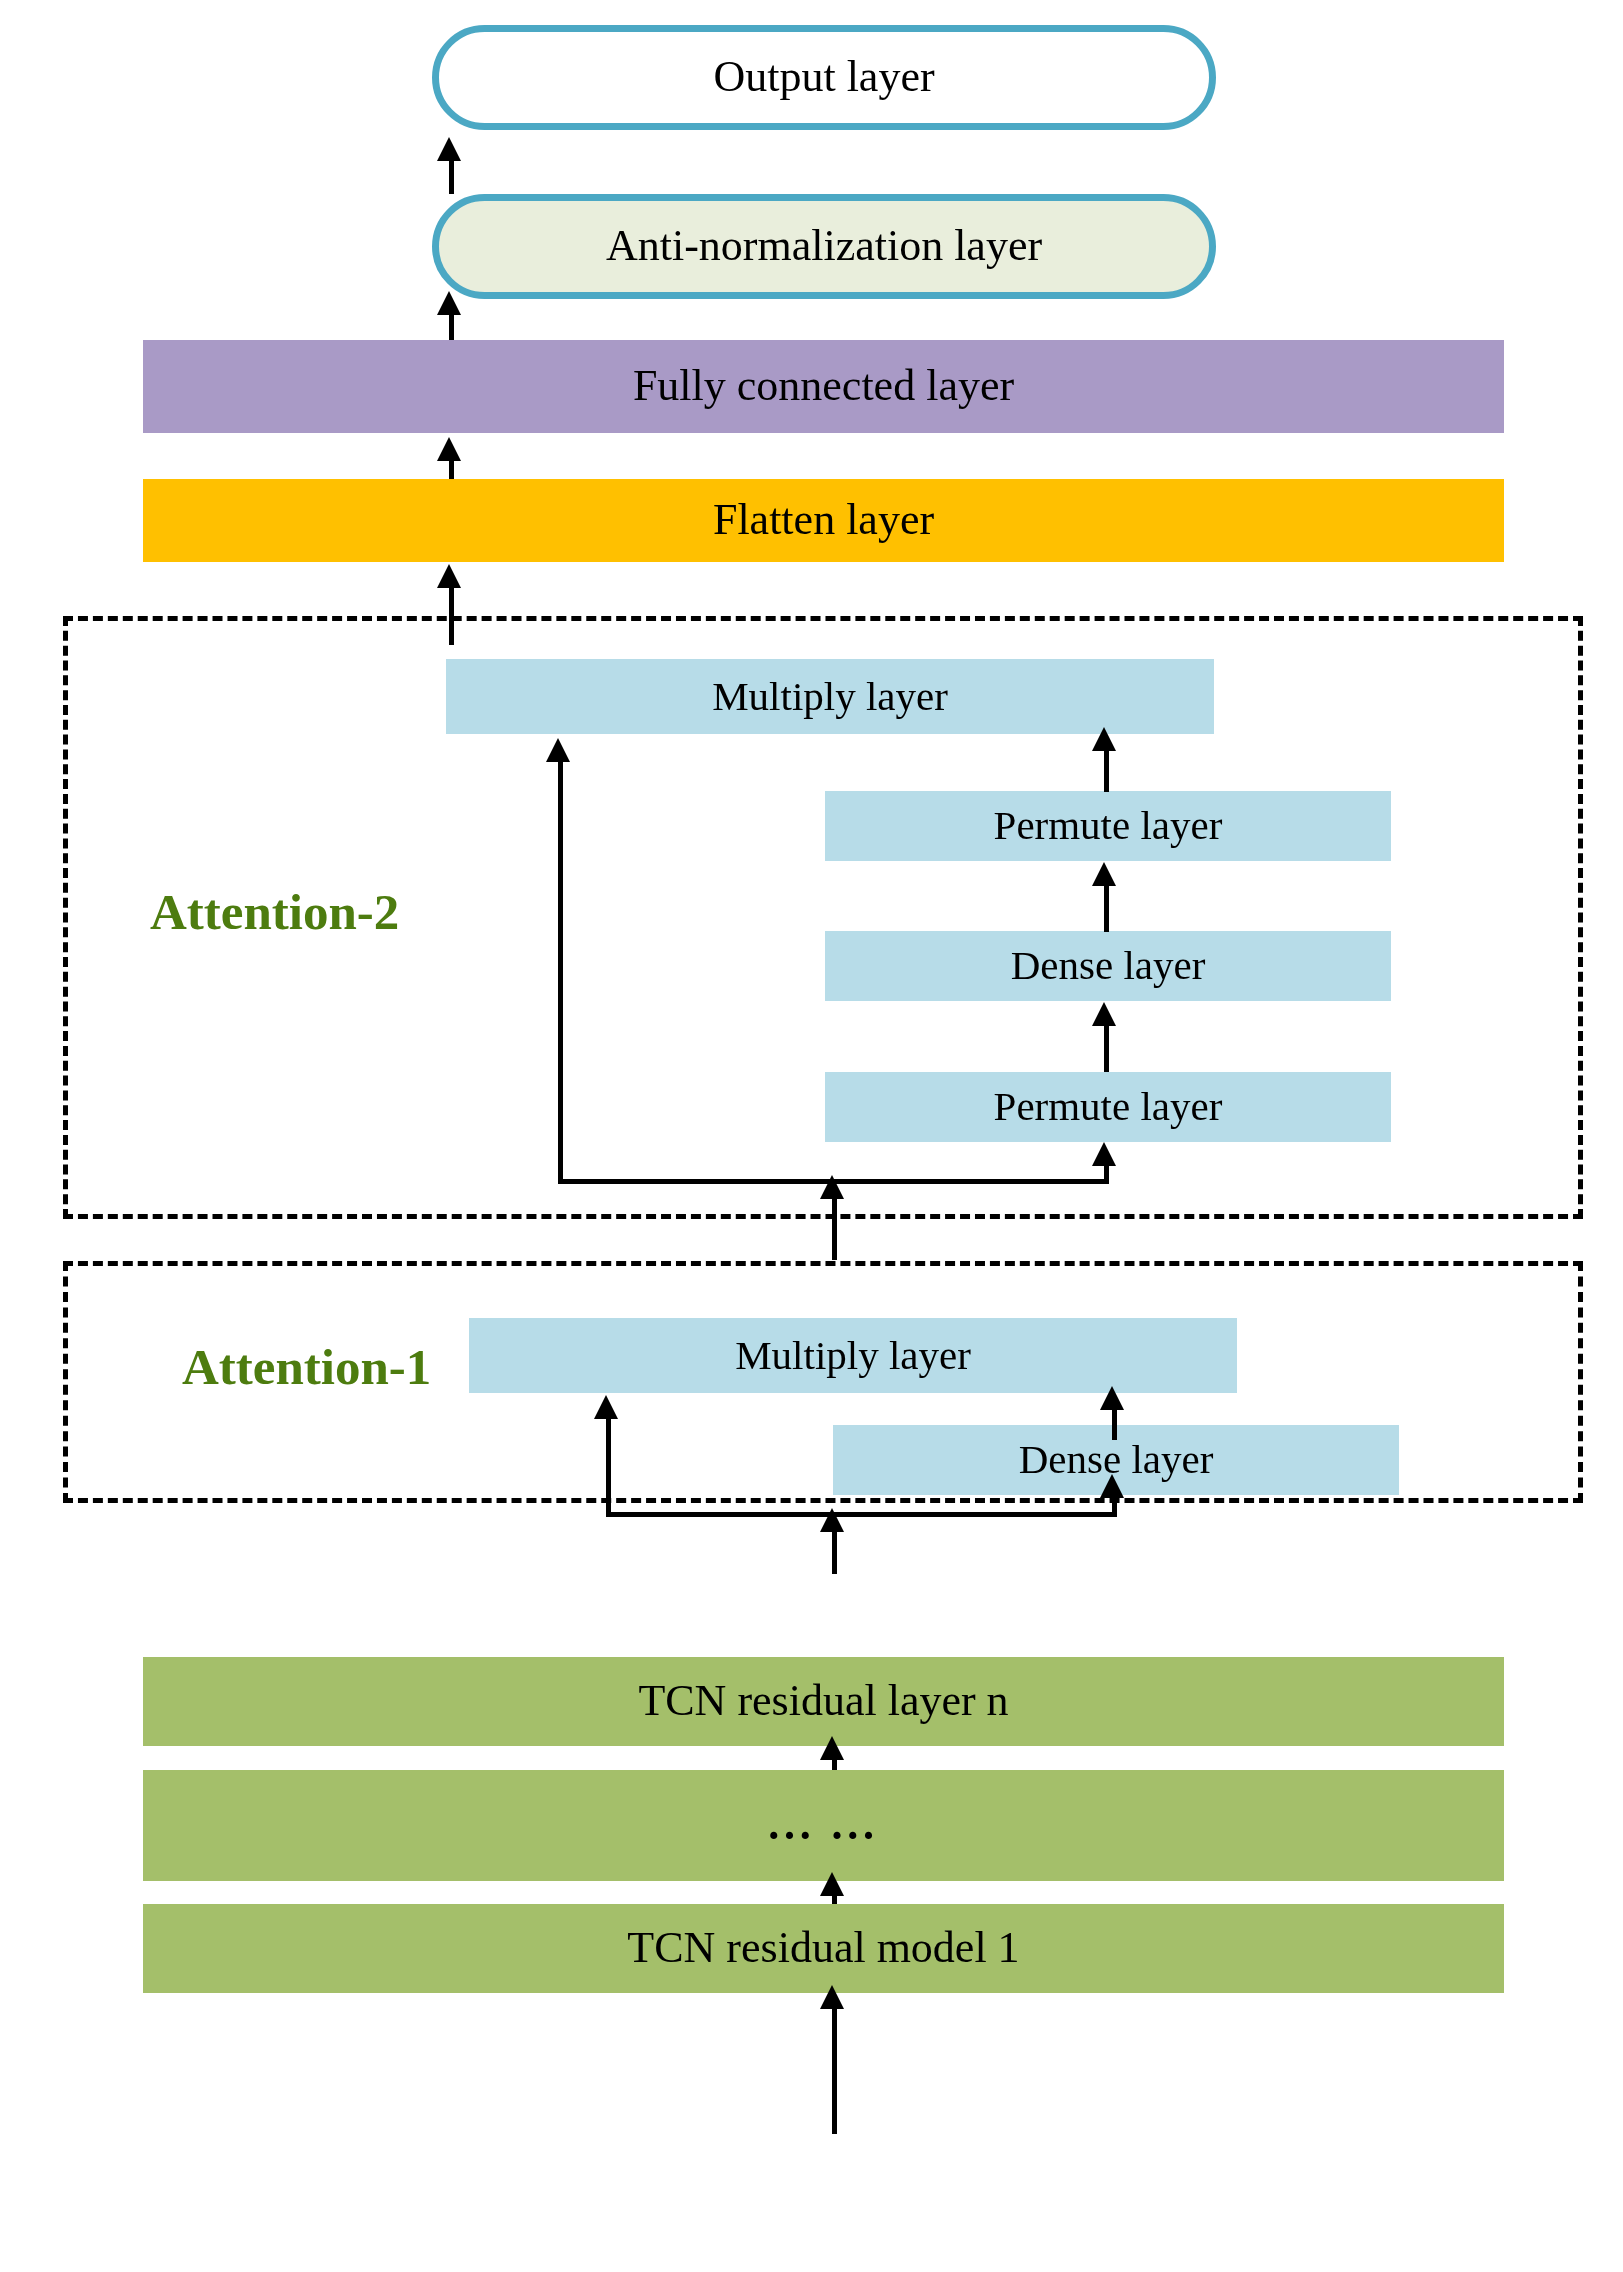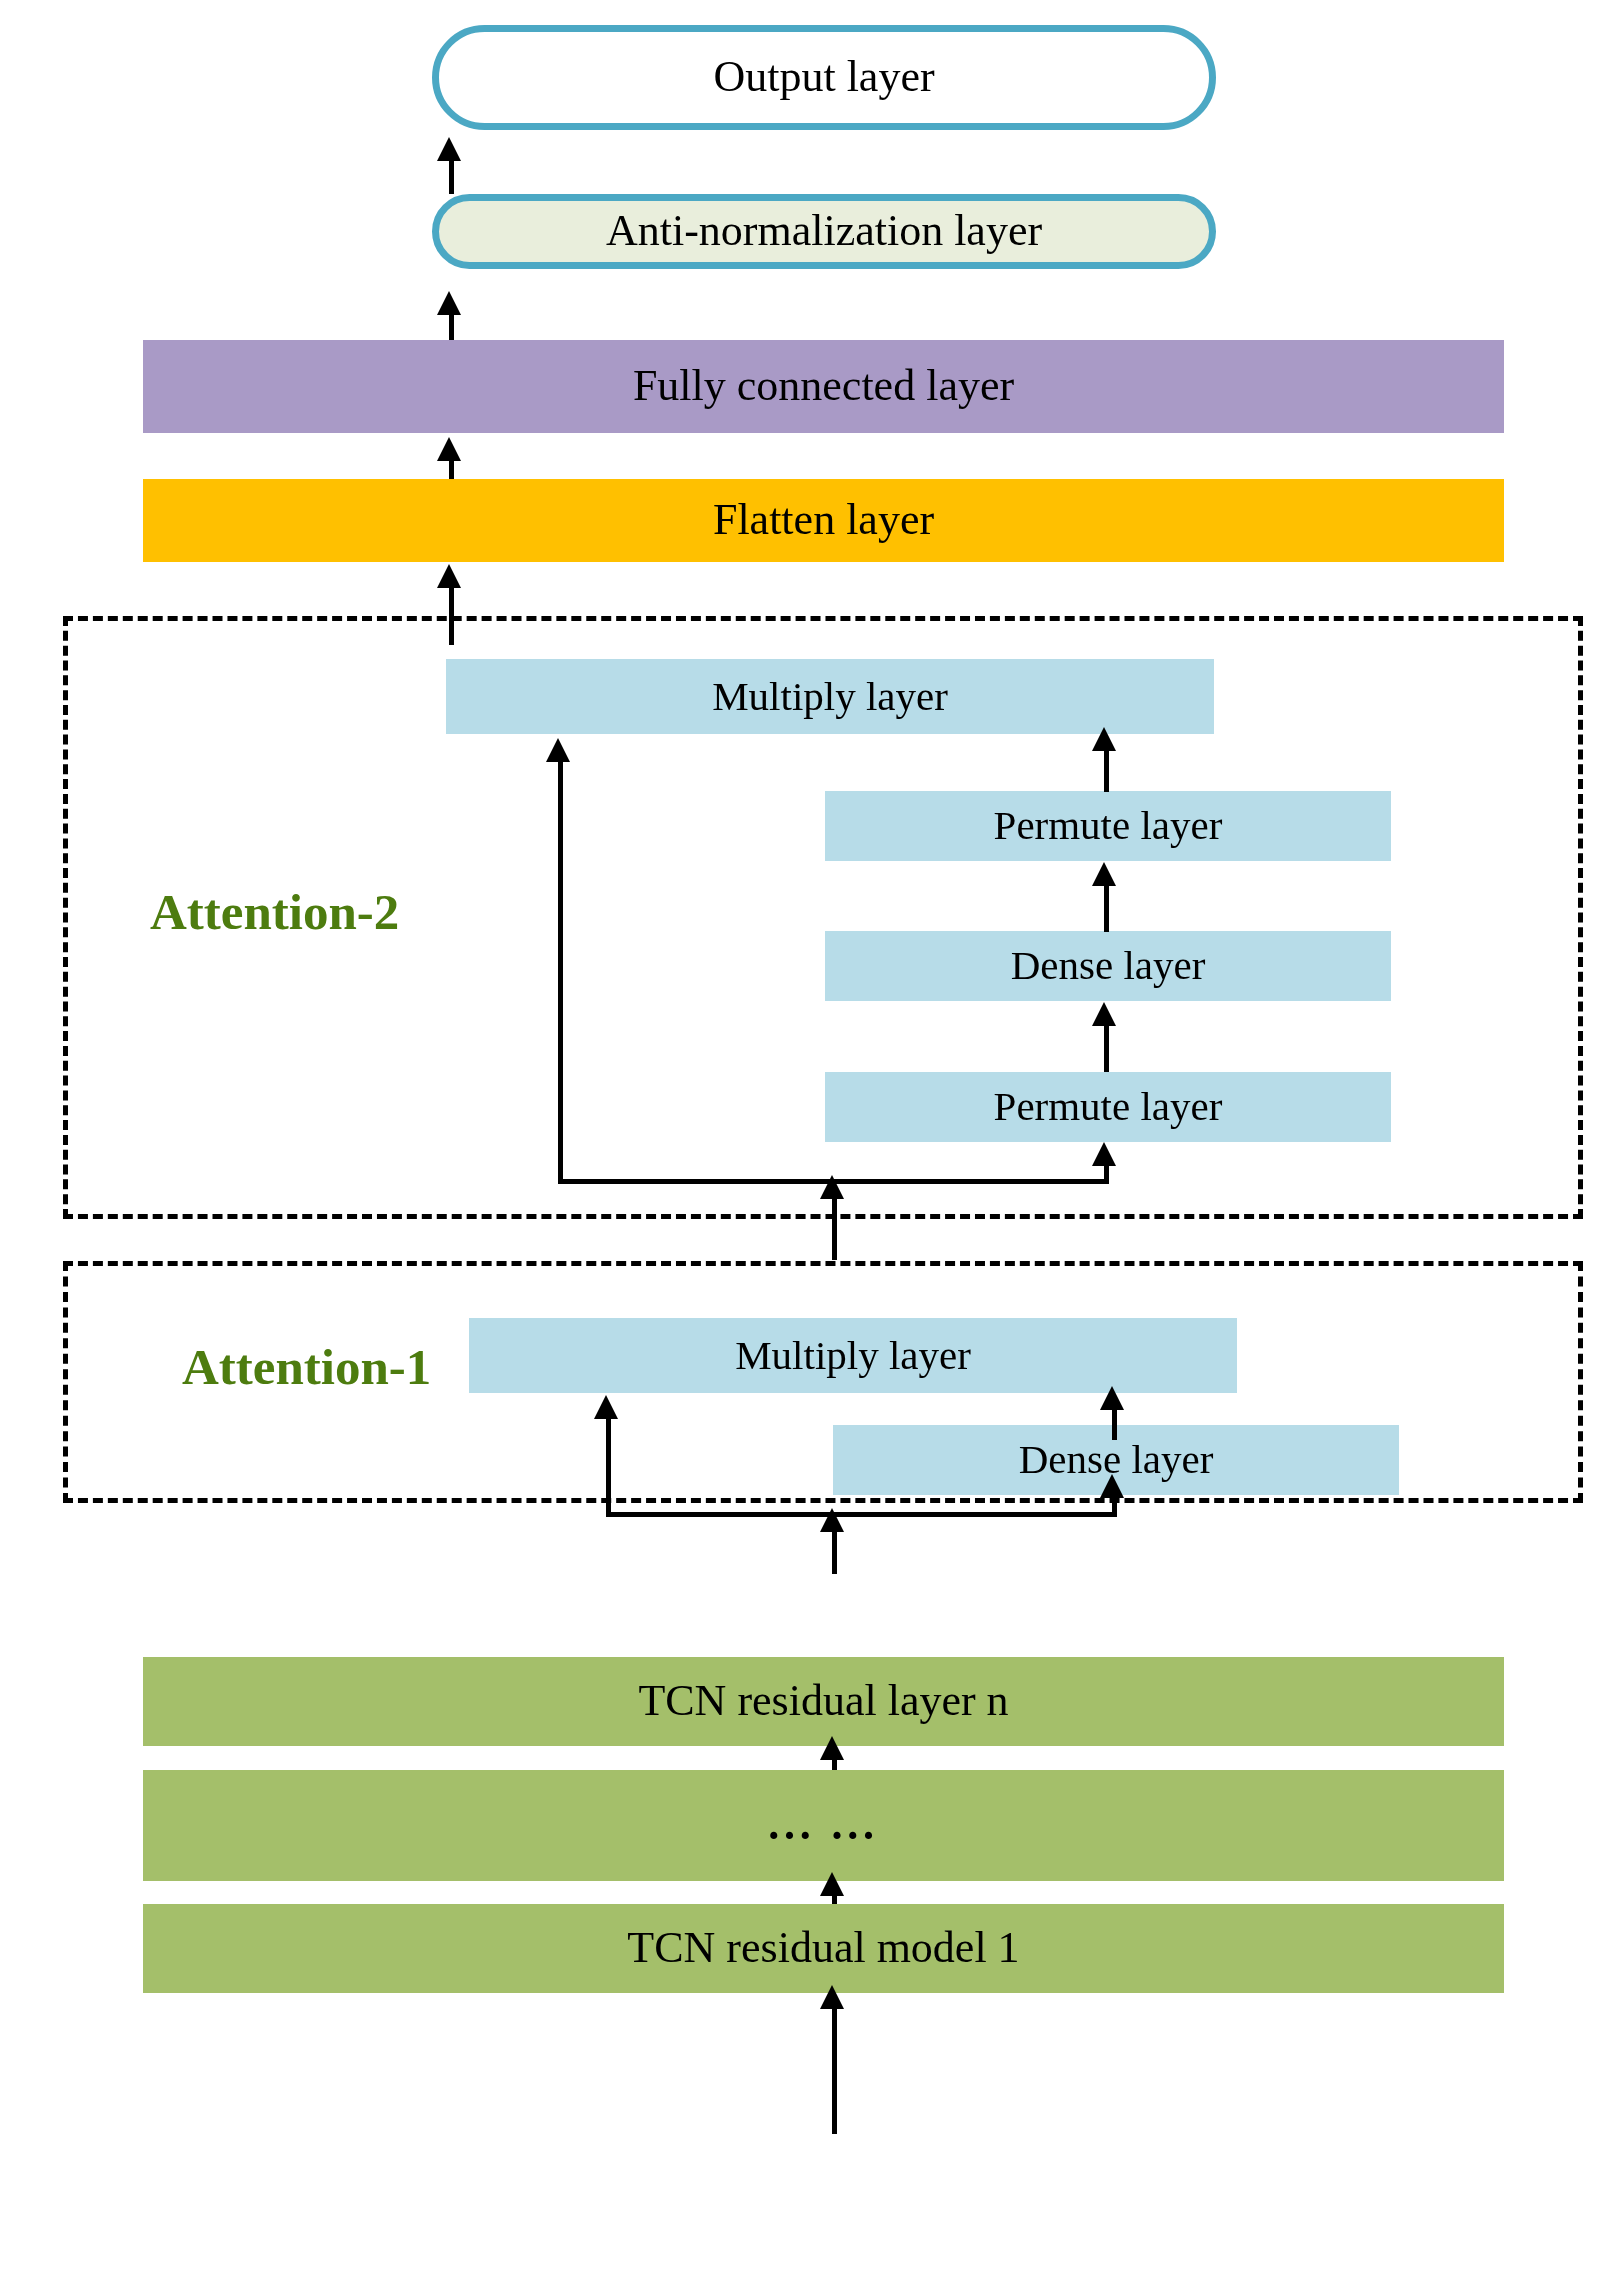--- a/index.html
+++ b/index.html
@@ -41,21 +41,21 @@
 
 <div id="stage">
 
   <div class="node pill t56" style="left:432px;top:25px;width:784px;height:105px;">
     <span>Output layer</span>
   </div>
 
   <div class="vline" style="left:449px;top:158px;height:36px;"></div>
   <div class="arrowhead" style="left:437px;top:137px;"></div>
 
-  <div class="node pill filled t56" style="left:432px;top:194px;width:784px;height:75px;">
+  <div class="node pill filled t56" style="left:432px;top:194px;width:784px;height:105px;">
     <span>Anti-normalization layer</span>
   </div>
 
   <div class="vline" style="left:449px;top:313px;height:36px;"></div>
   <div class="arrowhead" style="left:437px;top:291px;"></div>
 
   <div class="node rect purple t56" style="left:143px;top:340px;width:1361px;height:93px;">
     <span>Fully connected layer</span>
   </div>
 

